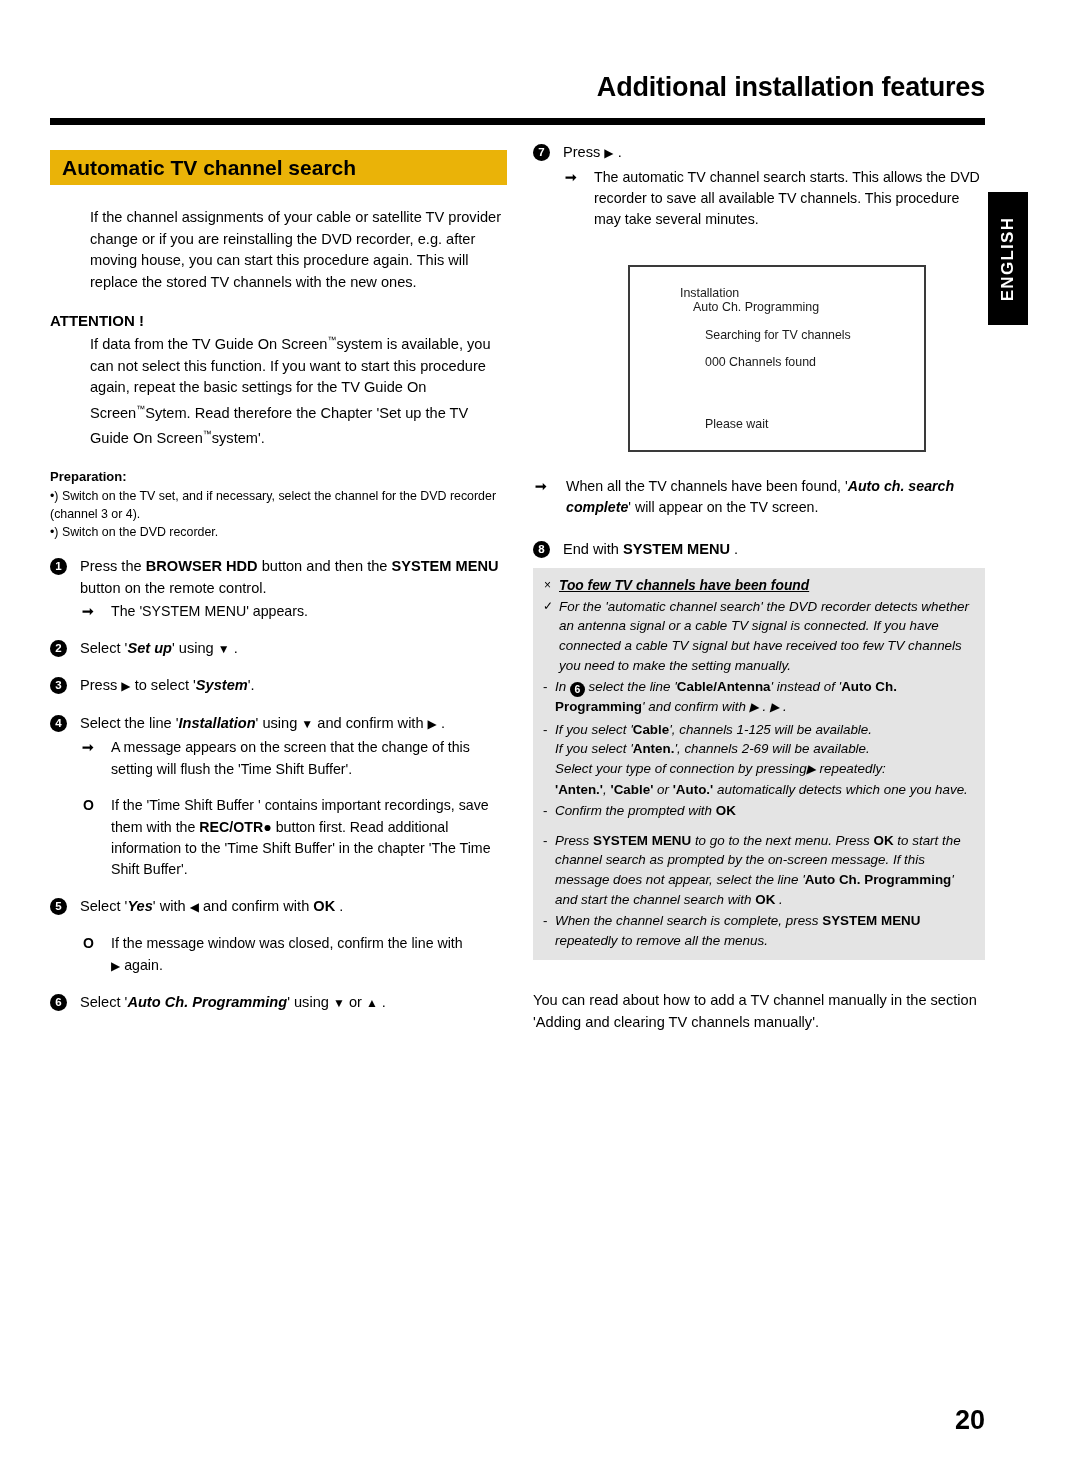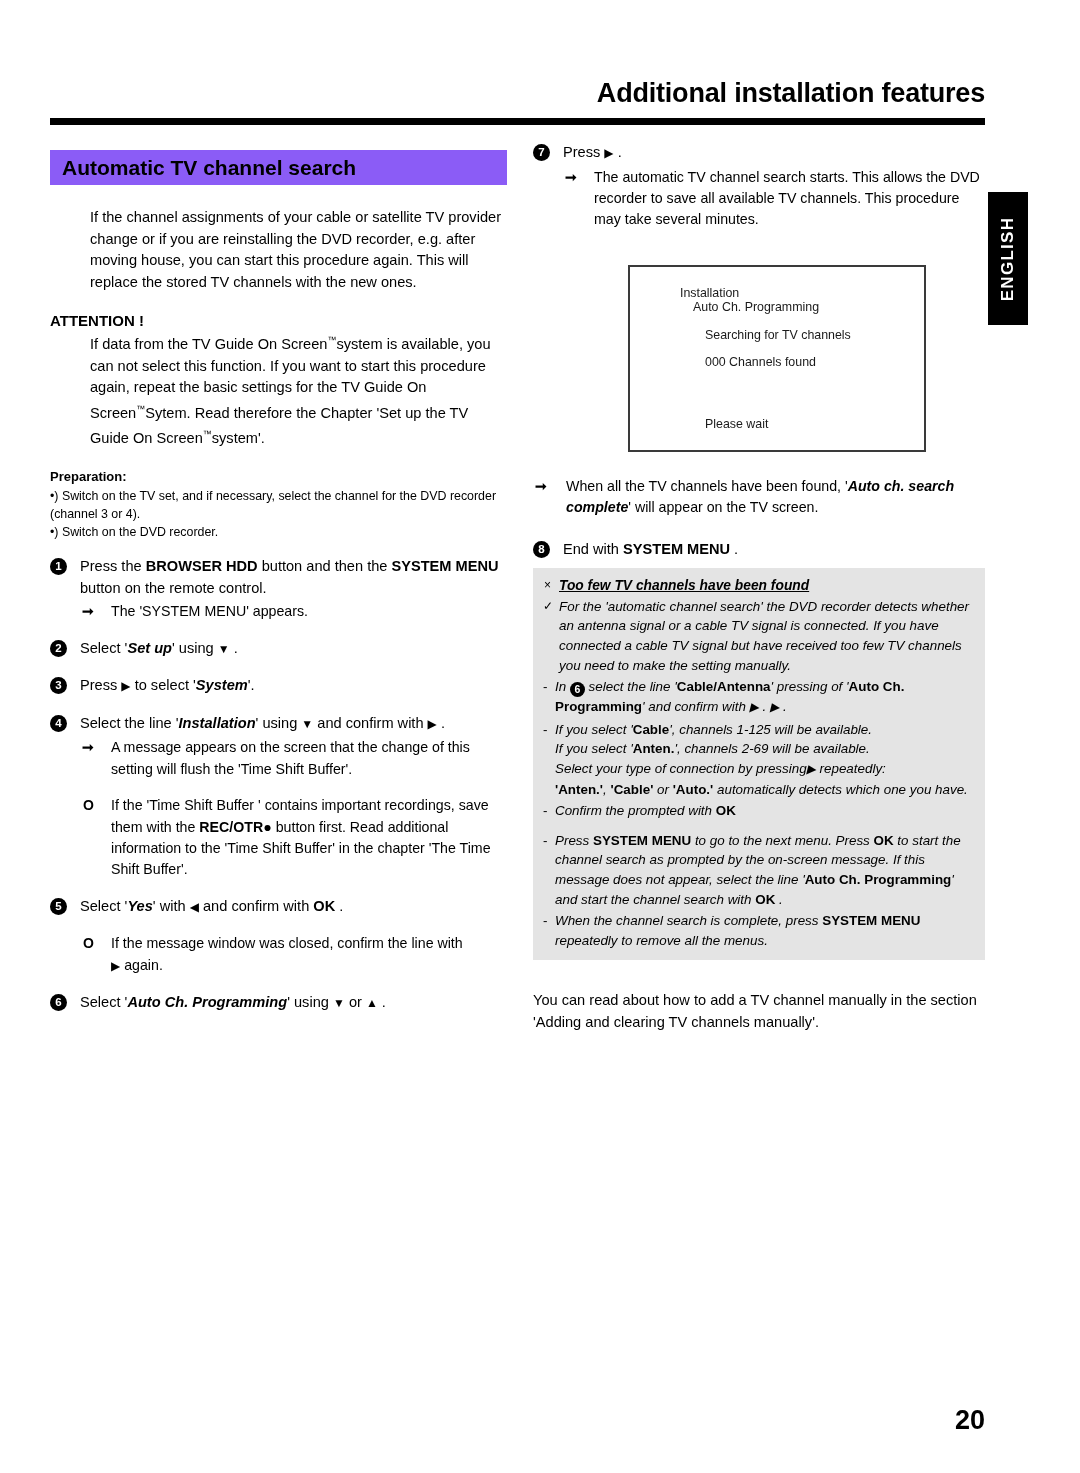--- a/index.html
+++ b/index.html
@@ -19,21 +19,21 @@
     position: absolute;
     left: 0; top: 0;
     width: 1080px;
     height: 1473px;
   }
 
   
   .doc-title {
     position: absolute;
     left: 50px;
-    top: 78px;
+    top: 72px;
     width: 935px;
     text-align: right;
     font-size: 27px;
     font-weight: bold;
     letter-spacing: -0.2px;
     color: #000;
   }
   .header-rule {
     position: absolute;
     left: 50px;
@@ -75,21 +75,21 @@
   }
   .col-right {
     position: absolute;
     left: 533px;
     top: 142px;
     width: 452px;
   }
 
   
   .section-banner {
-    background: #8b5cf6;
+    background: #eab308;
     height: 35px;
     line-height: 35px;
     padding-left: 12px;
     font-size: 21px;
     font-weight: bold;
     margin-bottom: 22px;
   }
 
   
   .para {
@@ -371,21 +371,21 @@
 
     <div class="tip-box">
       <div class="tip-head">
         <span class="x">×</span><span>Too few TV channels have been found</span>
       </div>
       <div class="tip-check">
         <span class="ck">✓</span><span>For the 'automatic channel search' the DVD recorder detects whether an antenna signal or a cable TV signal is connected. If you have connected a cable TV signal but have received too few TV channels you need to make the setting manually.</span>
       </div>
 
       <div class="tip-dash">
-        <span class="dash">-</span><span>In </span><span class="inline-num">6</span><span> select the line '</span><span class="nb">Cable/Antenna</span><span>' pressing of '</span><span class="nb">Auto Ch. Programming</span><span>' and confirm with </span><span class="tri">▶</span><span> . </span><span class="tri">▶</span><span> .</span>
+        <span class="dash">-</span><span>In </span><span class="inline-num">6</span><span> select the line '</span><span class="nb">Cable/Antenna</span><span>' instead of '</span><span class="nb">Auto Ch. Programming</span><span>' and confirm with </span><span class="tri">▶</span><span> . </span><span class="tri">▶</span><span> .</span>
       </div>
 
       <div class="tip-dash">
         <span class="dash">-</span><span>If you select '</span><span class="nb">Cable</span><span>', channels 1-125 will be available.</span><br><span>If you select '</span><span class="nb">Anten.</span><span>', channels 2-69 will be available.</span><br><span>Select your type of connection by pressing</span><span class="tri">▶</span><span> repeatedly:</span><br><span class="nb">'Anten.'</span><span>, </span><span class="nb">'Cable'</span><span> or </span><span class="nb">'Auto.'</span><span> automatically detects which one you have.</span>
       </div>
 
       <div class="tip-dash">
         <span class="dash">-</span><span>Confirm the prompted with  </span><span class="nb">OK</span>
       </div>
 

